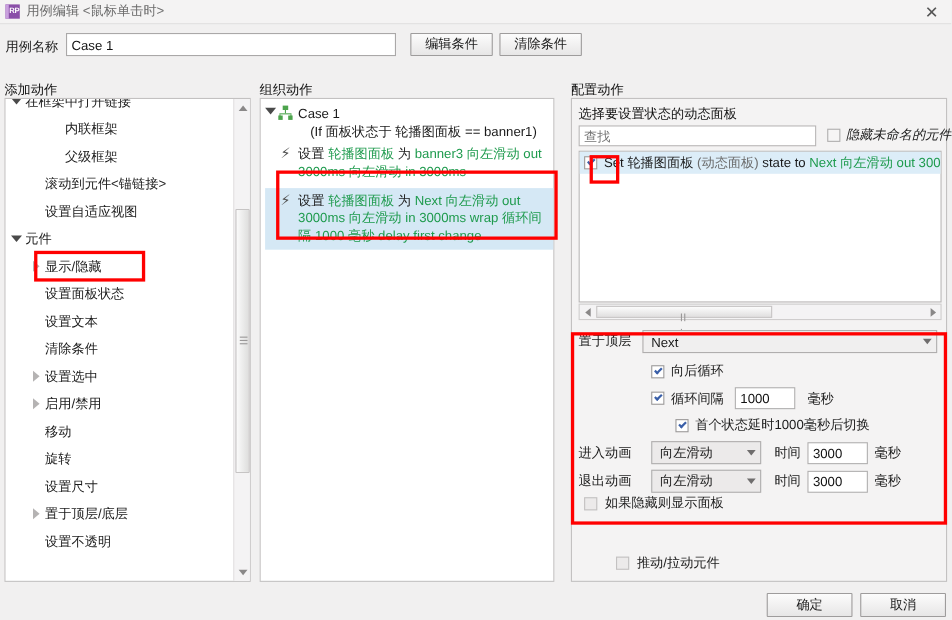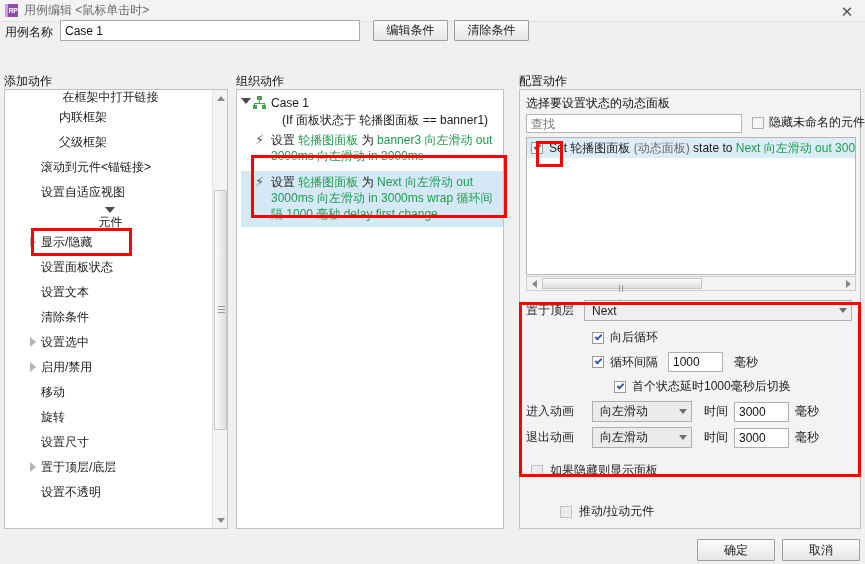--- a/index.html
+++ b/index.html
@@ -40,21 +40,21 @@
   .close-btn {
     position: absolute; right: 4px; top: 1px;
     width: 28px; height: 20px;
     display: flex; align-items: center; justify-content: center;
     color: #555; font-size: 15px; font-weight: 300;
     cursor: pointer; line-height: 1;
   }
 
   
   .caserow {
-    position: absolute; left: 0; top: 20px; width: 865px; height: 24px;
+    position: absolute; left: 0; top: 30px; width: 865px; height: 24px;
   }
   .caselabel {
     position: absolute; left: 5px; top: 4px;
     font-size: 12px; color: #1a1a1a;
   }
   .case-input {
     position: absolute; left: 60px; top: 0;
     width: 300px; height: 21px;
     border: 1px solid #aaa8a8;
     background: #fff;
@@ -120,21 +120,21 @@
     border-right: 5px solid transparent;
     border-top: 6px solid #4a4a4a;
   }
   .tri-closed {
     width: 0; height: 0;
     border-top: 5px solid transparent;
     border-bottom: 5px solid transparent;
     border-left: 6px solid #b5b3b3;
   }
   .tnode .lbl { line-height: 1; }
-  .ind0 { padding-left: 4px; flex-direction: column; }
+  .ind0 { padding-left: 4px; }
   .ind1 { padding-left: 22px; }
   .ind2 { padding-left: 40px; }
 
   
   .vscroll {
     position: absolute; right: 0; top: 0; width: 15px; bottom: 0;
     background: #f4f3f4;
     border-left: 1px solid #e3e1e1;
   }
   .vsb-arrow {
@@ -252,21 +252,21 @@
     border:1px solid #b0aeae; background:#fff; height:20px; width:55px;
     padding:0 4px; font-family:"Liberation Sans",sans-serif; font-size:12px; color:#111;
     outline:none;
   }
   .cbline { display:flex; align-items:center; gap:6px; font-size:12px; margin-bottom:6px; }
 
   .tail-cb {
     position:absolute; left:12px; font-size:12px; display:flex; align-items:center; gap:7px;
     color:#1a1a1a;
   }
-  #tail1 { top:462px; }
+  #tail1 { top:449px; }
   #tail2 { top:503px;padding-left:29px; }
   .tail-cb .cb { background:#eceaea; border-color:#c3c1c1; }
 
   
   .btn-ok     { position:absolute; left:697px; top:539px; width:78px; height:22px; }
   .btn-cancel { position:absolute; left:782px; top:539px; width:78px; height:22px; }
 
   
   .redbox {
     position: absolute;
@@ -447,21 +447,21 @@
     </div>
   </div>
 
   <div class="panel" id="panel-cfg">
     <div class="cfg-inner">
 
       <div class="cfg-title">选择要设置状态的动态面板</div>
 
       <input class="find-input" placeholder="查找" style="">
 
-      <div class="hide-unnamed" style="left:232px;">
+      <div class="hide-unnamed" style="left:232px;font-style:italic;">
         <span class="cb"></span>
         <span>隐藏未命名的元件</span>
       </div>
 
       <div class="wlist">
         <div class="wrow">
           <span class="cb checked">
               <span class="tick"></span>
             </span>
           <span>

